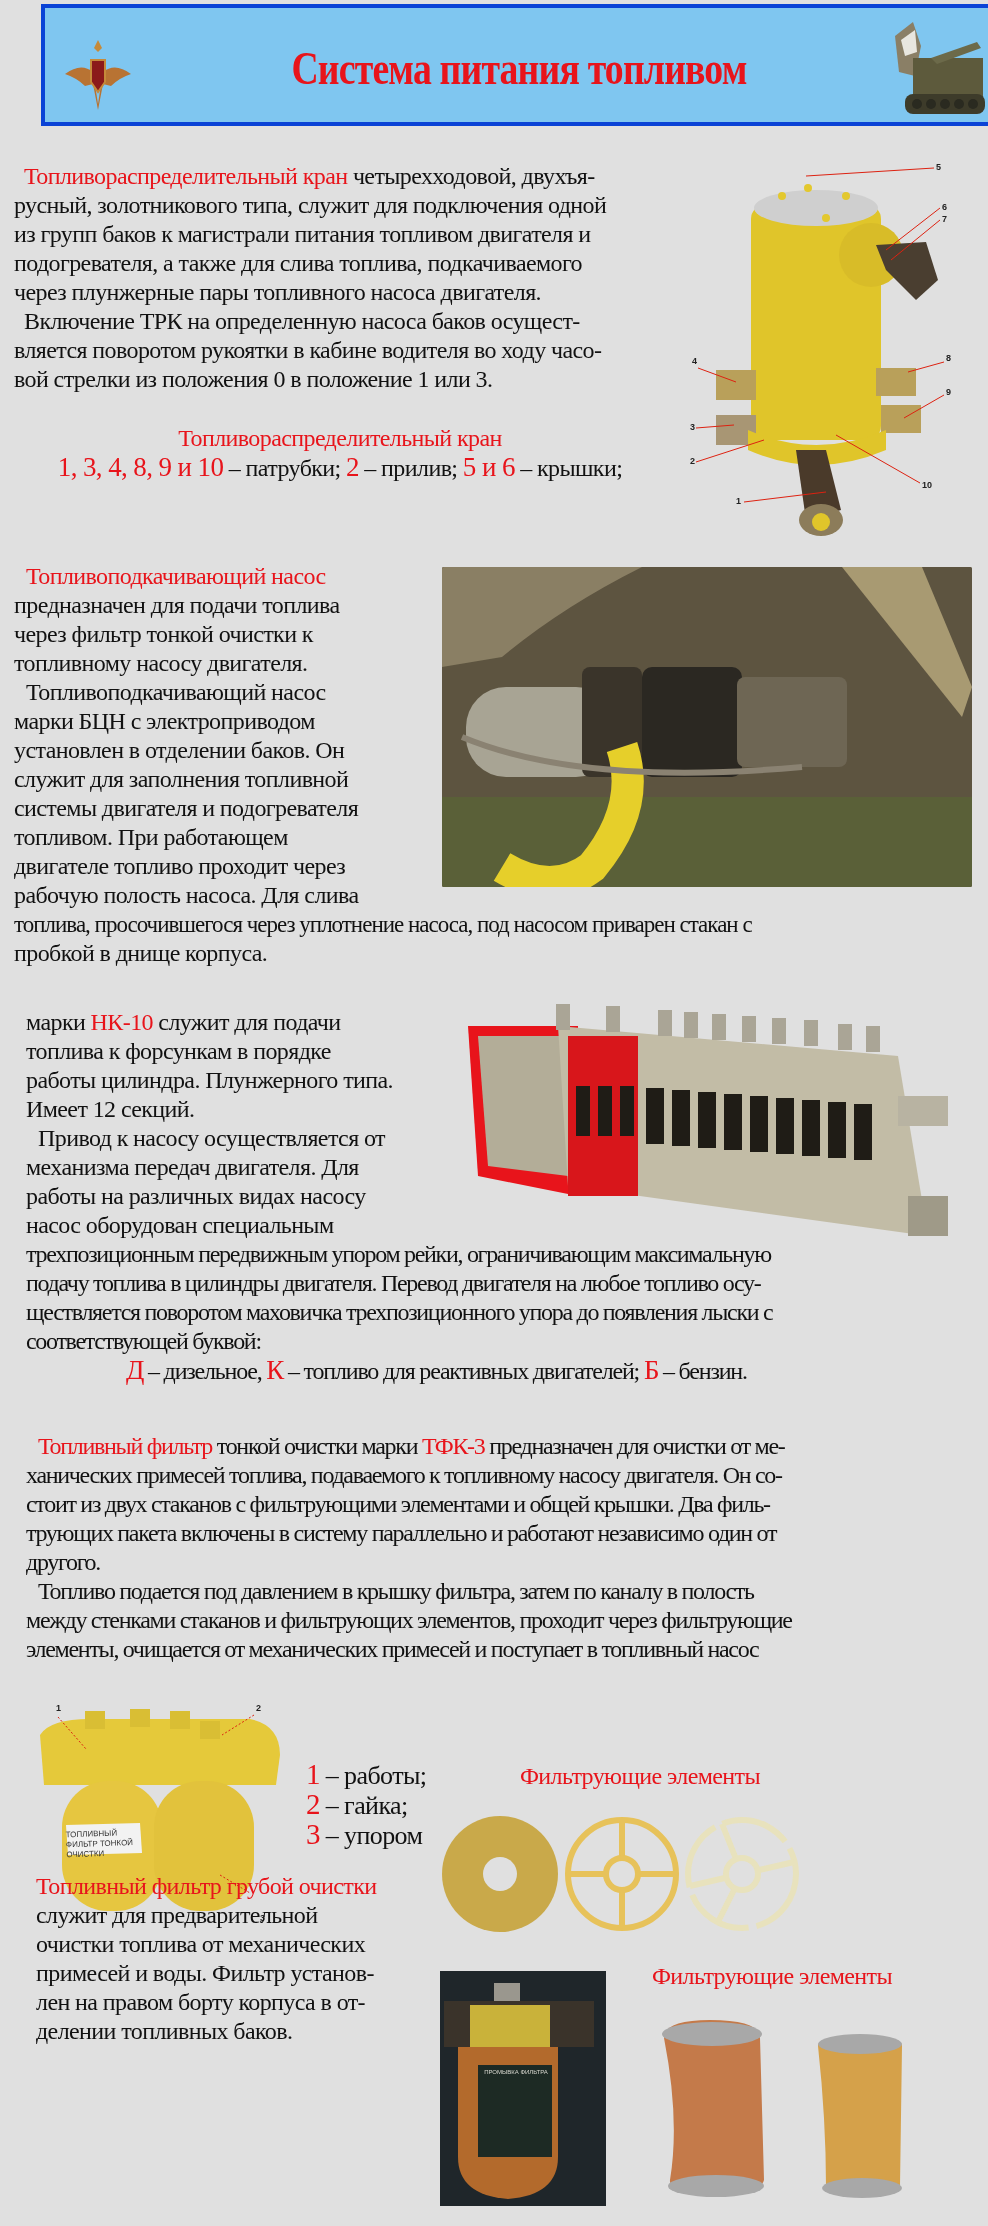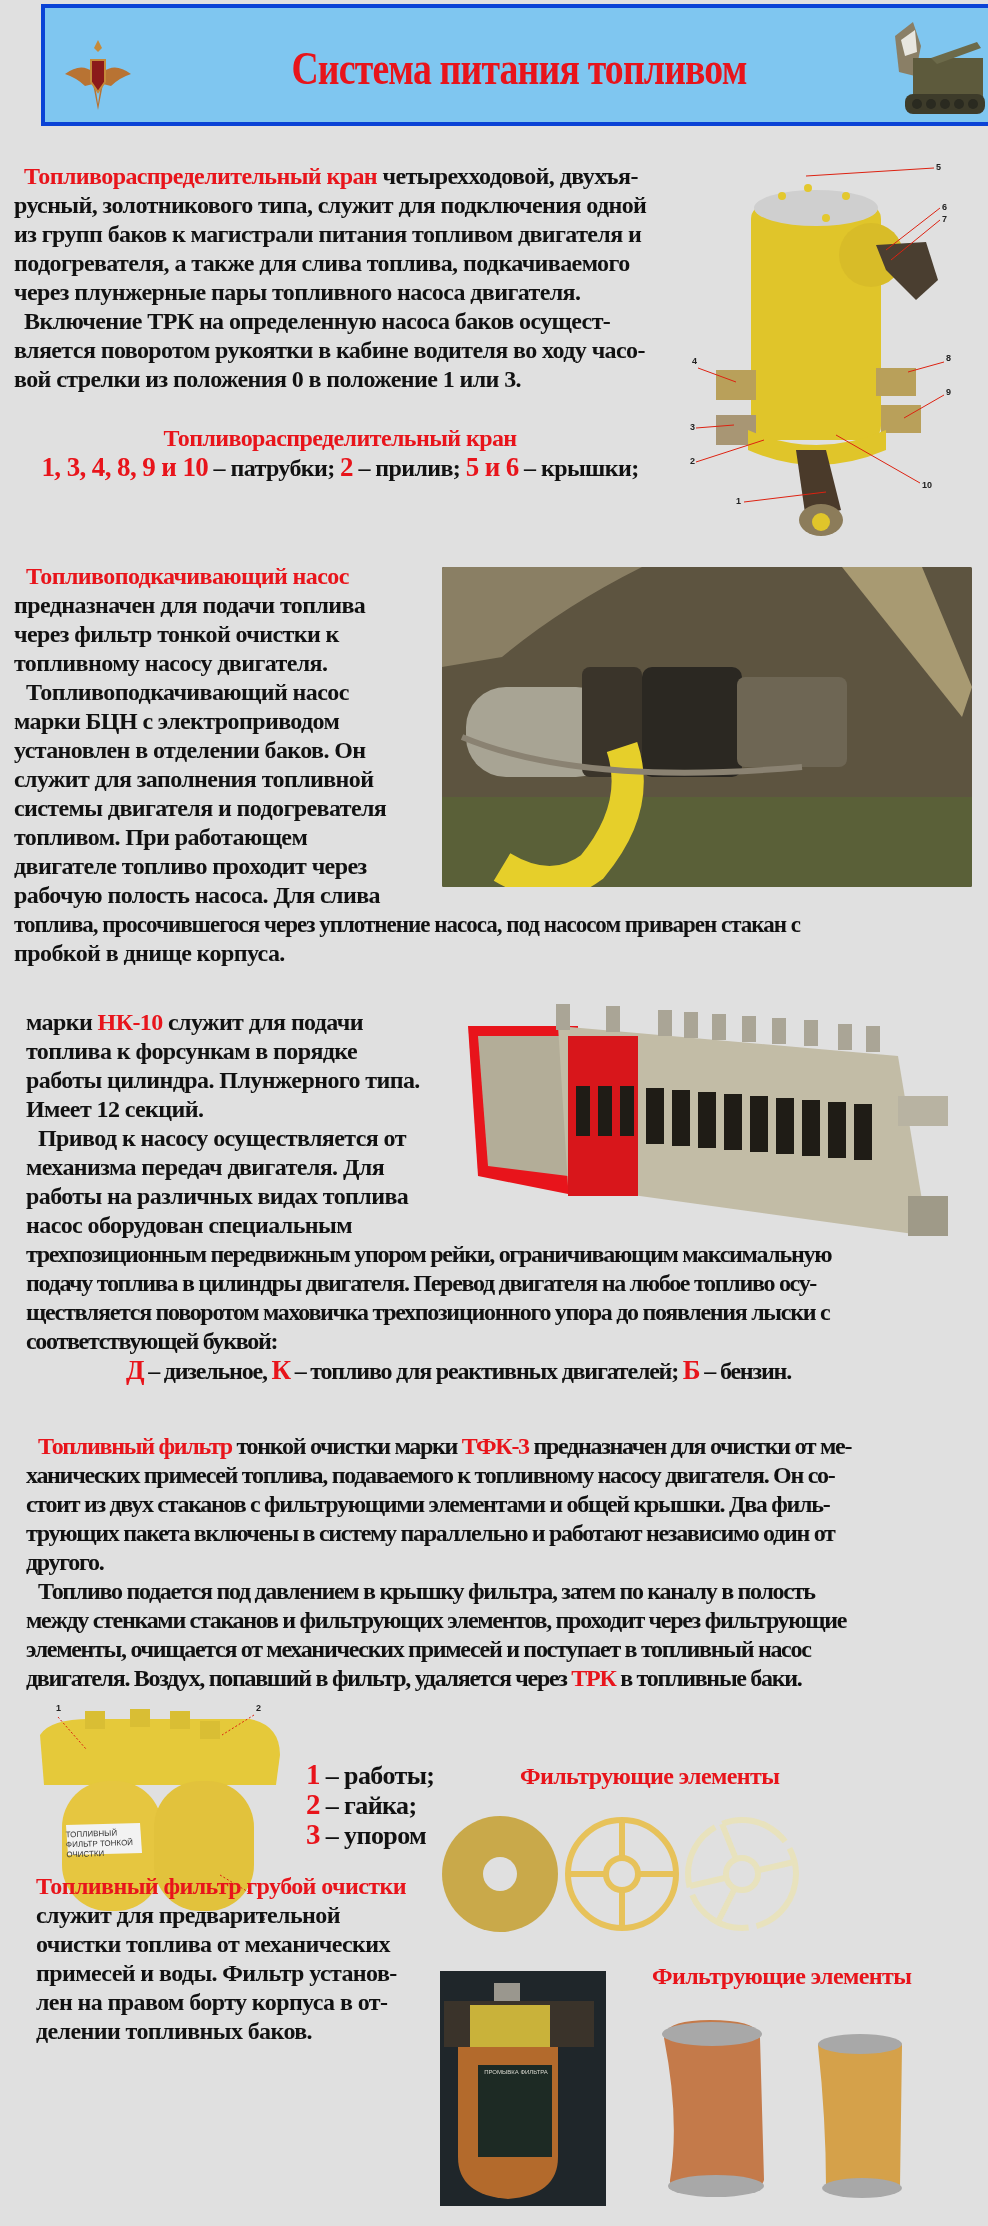--- a/index.html
+++ b/index.html
@@ -2,21 +2,21 @@
 <html><head>
 <meta charset="utf-8">
 <style>
   html, body { margin: 0; padding: 0; }
   body {
     width: 988px; height: 2226px; background: #e0e0e0; position: relative; overflow: hidden;
     font-family: "Liberation Serif", "DejaVu Serif", serif; color: #111;
   }
   .abs { position: absolute; }
   .red { color: #e8141b; }
-  .txt { font-weight: bold; font-size: 24px; line-height: 29px; letter-spacing: -0.6px; }
+  .txt { font-weight: normal; font-size: 24px; line-height: 29px; letter-spacing: -0.6px; }
   
   #header {
     left: 14px; top: 4px; width: 956px; height: 122px; background: #7fc6f0;
     border: 4px solid #0a43d6; box-sizing: border-box; margin-left: 27px;
   }
   #header-title {
     left: 0; right: 0; top: 34px; text-align: center; font-size: 46px; font-weight: bold;
     color: #e8141b; letter-spacing: -1px; transform: scaleX(0.82);
   }
   .photo { border-radius: 2px; overflow: hidden; }
@@ -142,21 +142,21 @@
   </svg>
 </div>
 
 <div class="abs txt" style="left:26px;top:1008px;width:950px">
   <div style="white-space:nowrap"><span>марки </span><span class="red">НК-10</span><span> служит для подачи</span></div>
   <div style="white-space:nowrap">топлива к форсункам в порядке</div>
   <div style="white-space:nowrap">работы цилиндра. Плунжерного типа.</div>
   <div style="white-space:nowrap">Имеет 12 секций.</div>
   <div style="white-space:nowrap;padding-left:12px">Привод к насосу осуществляется от</div>
   <div style="white-space:nowrap">механизма передач двигателя. Для</div>
-  <div style="white-space:nowrap">работы на различных видах топлива</div>
+  <div style="white-space:nowrap">работы на различных видах насосу</div>
   <div style="white-space:nowrap">насос оборудован специальным</div>
   <div style="white-space:nowrap;letter-spacing:-1.3px">трехпозиционным передвижным упором рейки, ограничивающим максимальную</div>
   <div style="white-space:nowrap;letter-spacing:-1.3px">подачу топлива в цилиндры двигателя. Перевод двигателя на любое топливо осу-</div>
   <div style="white-space:nowrap;letter-spacing:-1.3px">ществляется поворотом маховичка трехпозиционного упора до появления лыски с</div>
   <div style="white-space:nowrap;letter-spacing:-1.3px">соответствующей буквой:</div>
   <div id="fuel-legend" style="white-space:nowrap;padding-left:100px;letter-spacing:-1.2px"><span class="red" style="font-size: 27px;">Д</span><span> – дизельное, </span><span class="red" style="font-size: 27px;">К</span><span> – топливо для реактивных двигателей; </span><span class="red" style="font-size: 27px;">Б</span><span> – бензин.</span></div>
 </div>
 
 <div class="abs" style="left:458px;top:996px;width:500px;height:250px">
   <svg width="500" height="250" viewBox="0 0 500 250">
@@ -197,21 +197,20 @@
 
 <div class="abs txt" style="left:26px;top:1432px;width:950px;letter-spacing:-1.3px">
   <div style="white-space:nowrap;padding-left:12px"><span class="red">Топливный фильтр</span><span> тонкой очистки марки </span><span class="red">ТФК-3</span><span> предназначен для очистки от ме-</span></div>
   <div style="white-space:nowrap">ханических примесей топлива, подаваемого к топливному насосу двигателя. Он со-</div>
   <div style="white-space:nowrap">стоит из двух стаканов с фильтрующими элементами и общей крышки. Два филь-</div>
   <div style="white-space:nowrap">трующих пакета включены в систему параллельно и работают независимо один от</div>
   <div style="white-space:nowrap">другого.</div>
   <div style="white-space:nowrap;padding-left:12px">Топливо подается под давлением в крышку фильтра, затем по каналу в полость</div>
   <div style="white-space:nowrap">между стенками стаканов и фильтрующих элементов, проходит через фильтрующие</div>
   <div style="white-space:nowrap">элементы, очищается от механических примесей и поступает в топливный насос</div>
-  <div style="white-space:nowrap"><span>двигателя. Воздух, попавший в фильтр, удаляется через </span><span class="red">ТРК</span><span> в топливные баки.</span></div>
 </div>
 
 <div class="abs" style="left:30px;top:1705px;width:260px;height:230px">
   <svg width="260" height="230" viewBox="0 0 260 230">
     <path d="M10 30 Q20 14 60 14 L220 14 Q250 20 250 50 L246 80 L14 80z" fill="#e5c93a"></path>
     <g fill="#d9be34">
         <rect x="55" y="6" width="20" height="18"></rect>
         <rect x="100" y="4" width="20" height="18"></rect>
         <rect x="140" y="6" width="20" height="18"></rect>
         <rect x="170" y="16" width="20" height="18"></rect>

